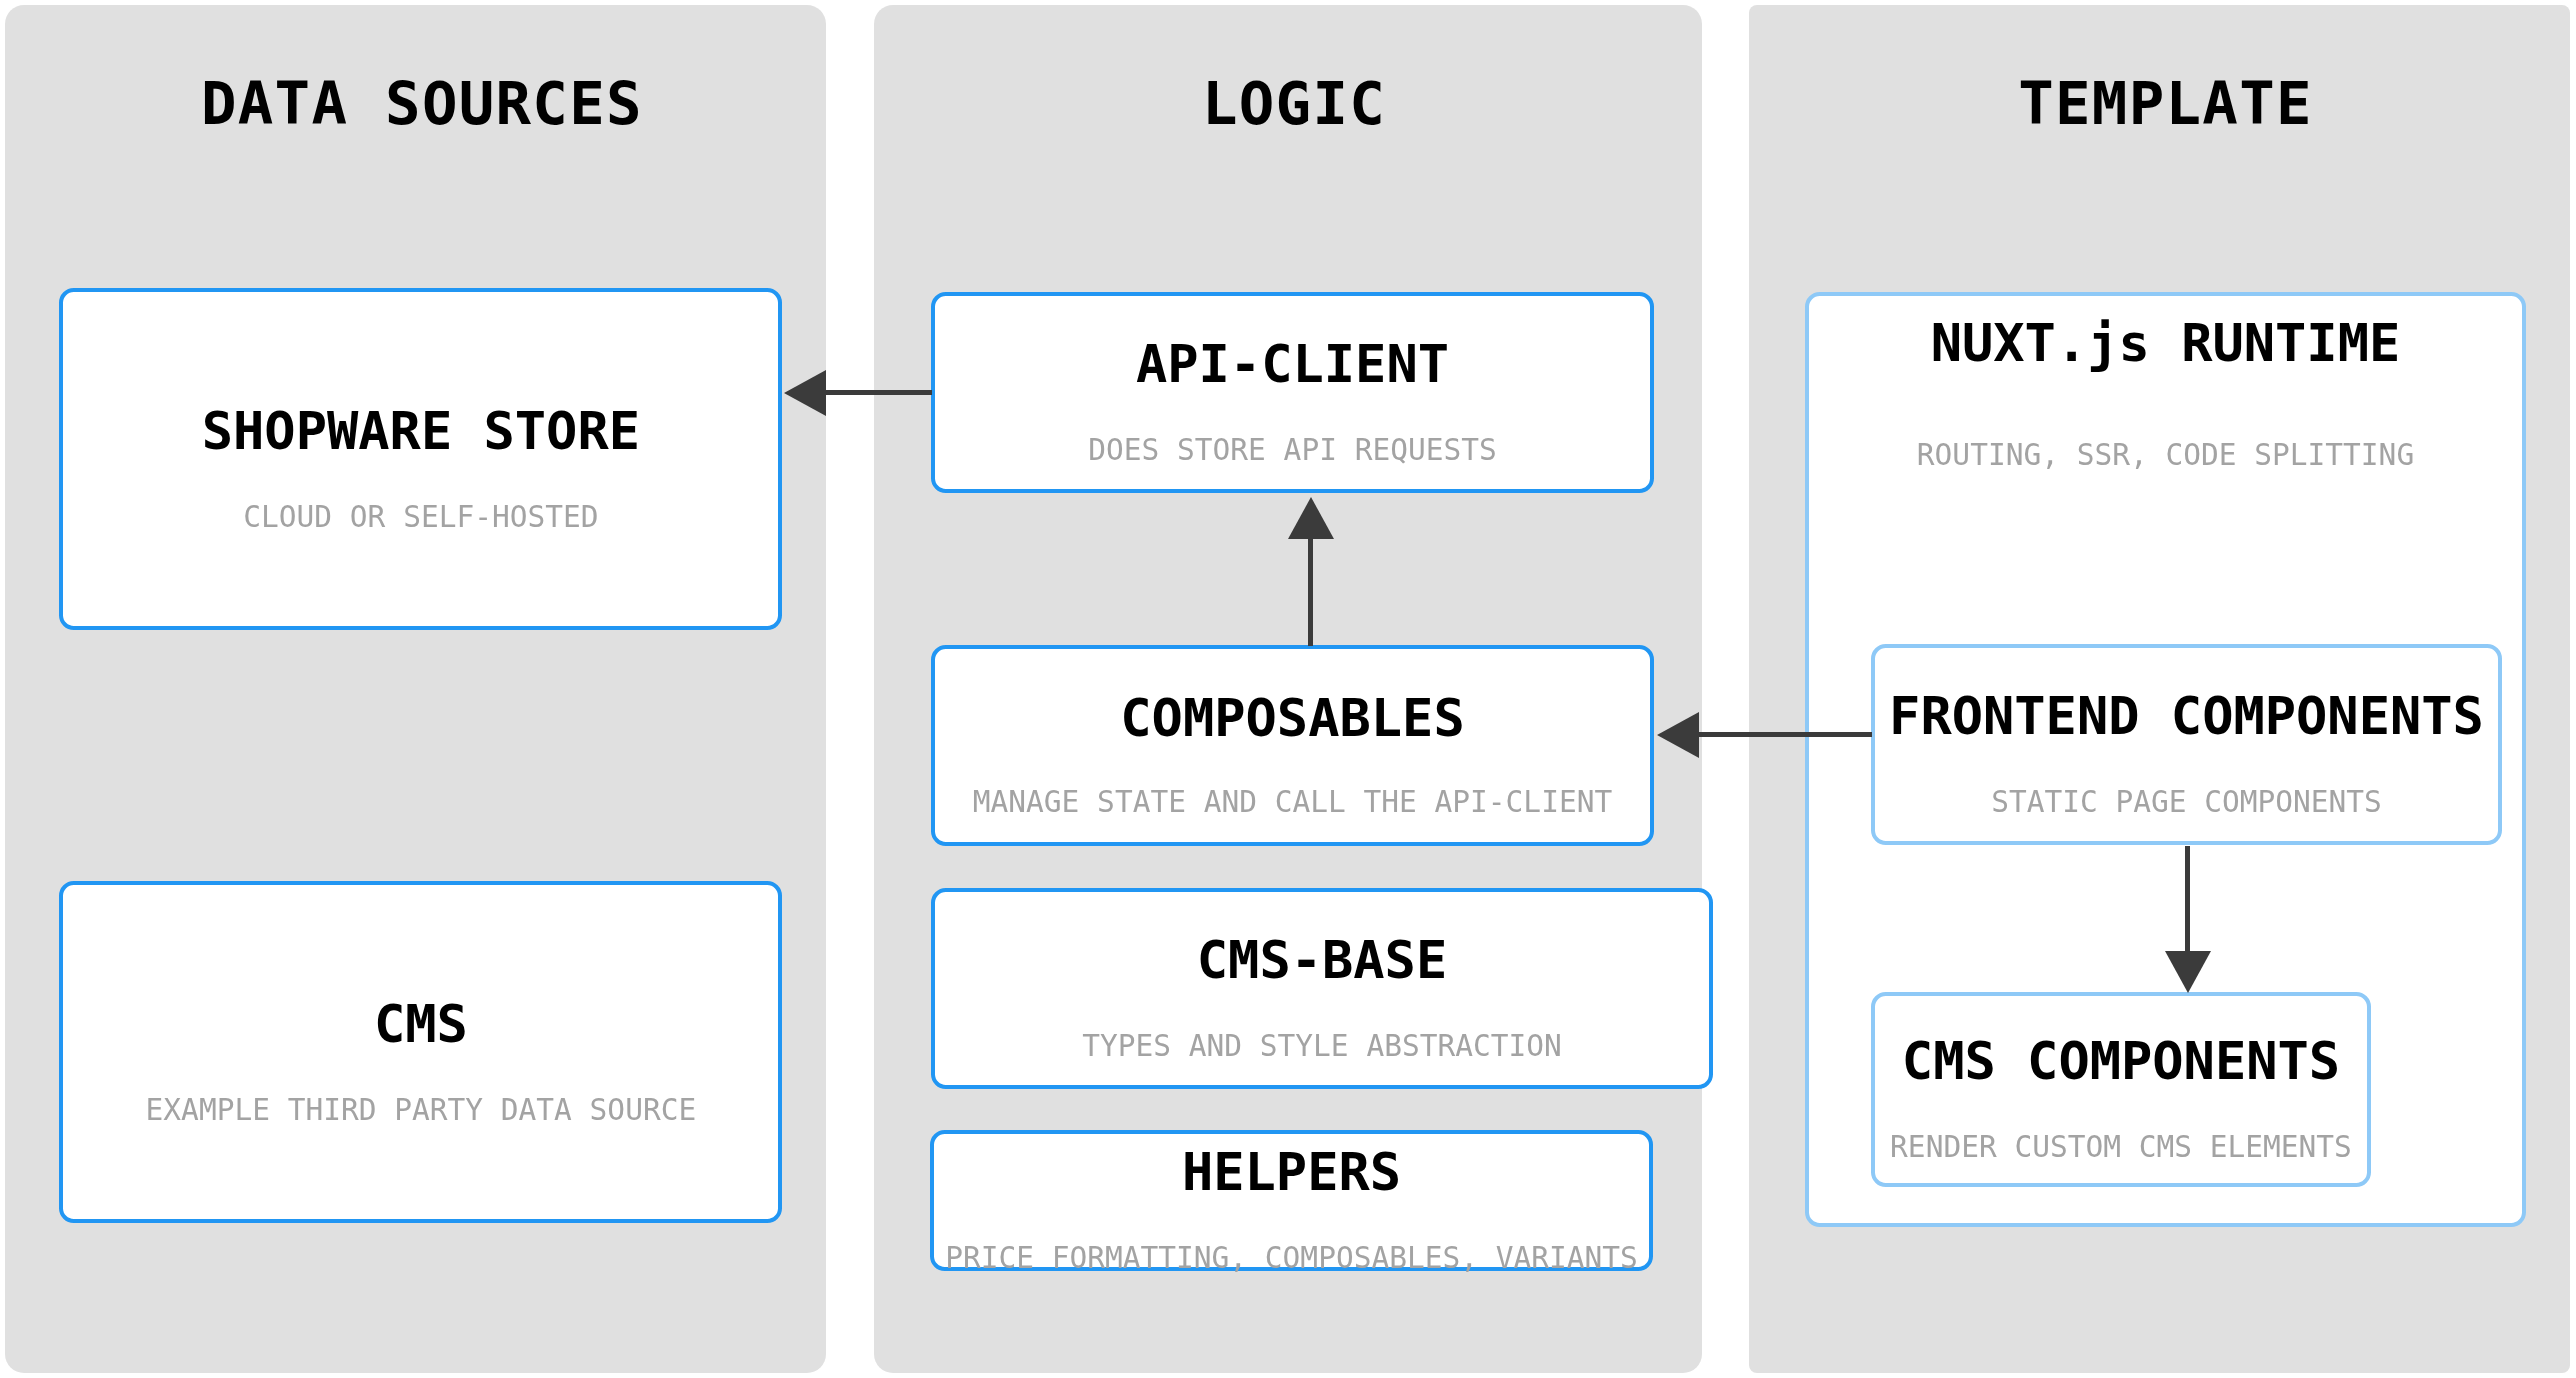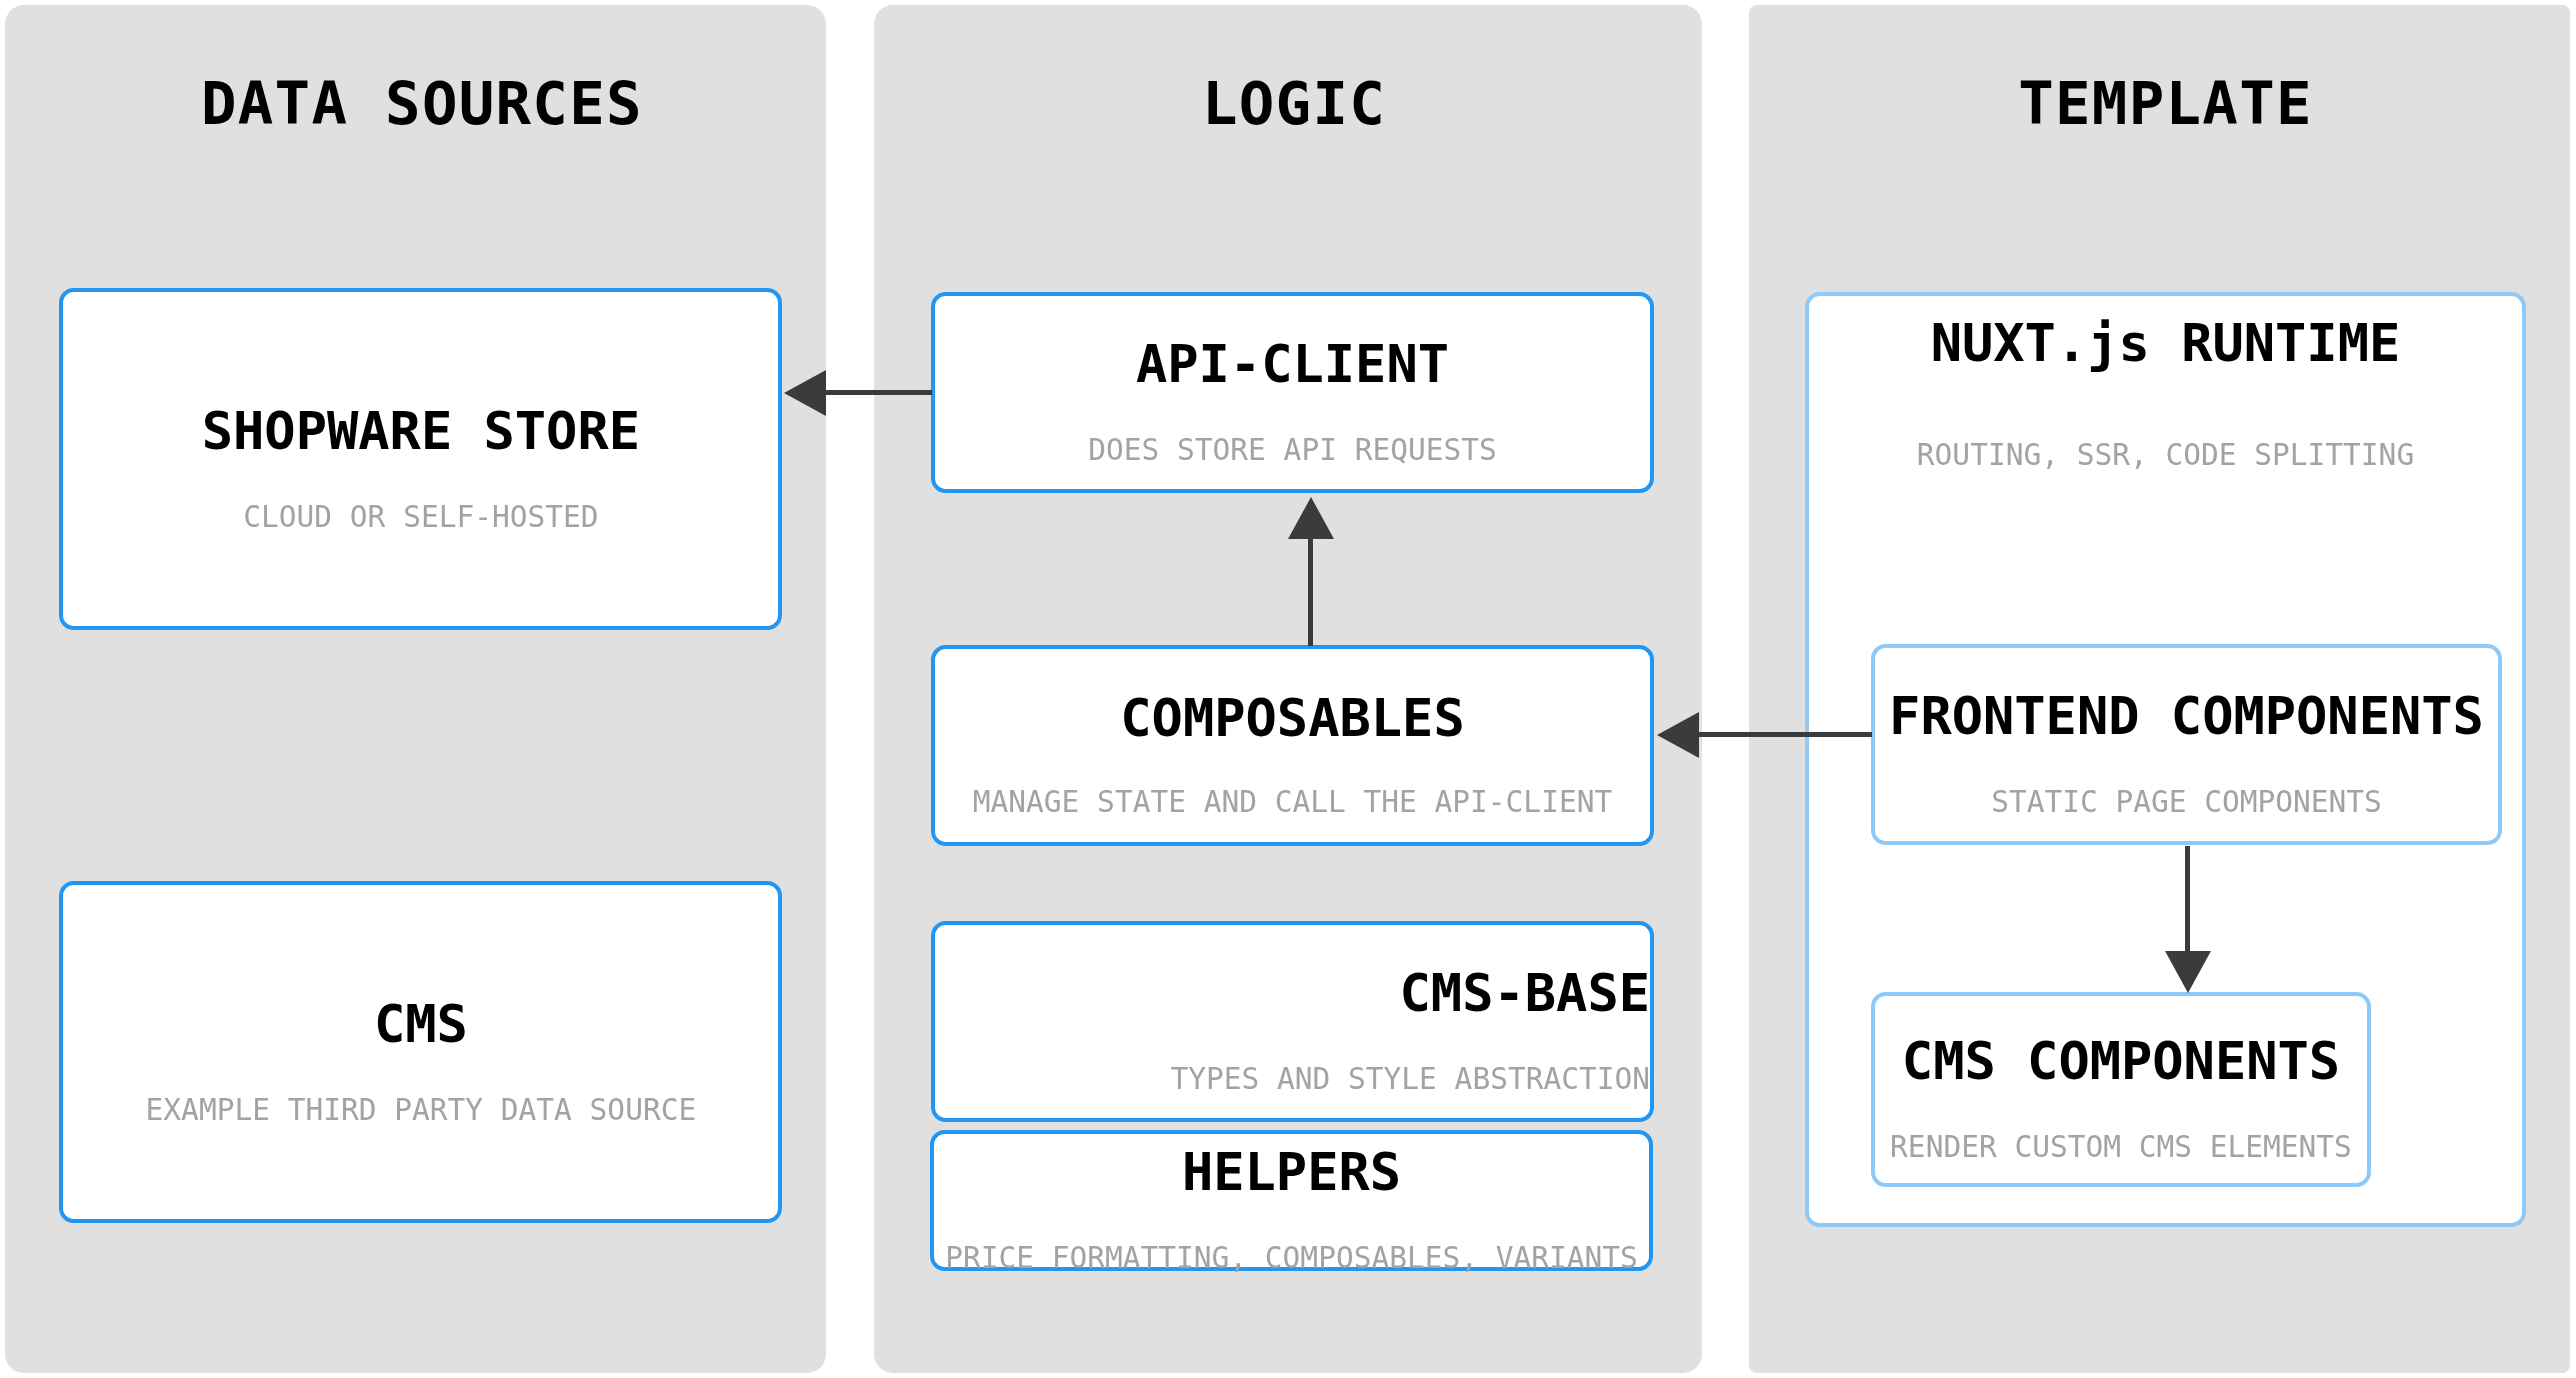--- a/index.html
+++ b/index.html
@@ -54,21 +54,21 @@
     white-space:nowrap;
   }
 
   
   .box-shopware { left:54px; top:283px;  width:723px; height:342px; }
   .box-cms      { left:54px; top:876px; width:723px; height:342px;text-align:right; }
 
   
   .box-api-client   { left:57px; top:287px;  width:723px; height:201px; }
   .box-composables  { left:57px; top:640px;  width:723px; height:201px;gap:36px; }
-  .box-cms-base     { left:57px; top:916px; width:723px; height:201px;align-items:flex-end; }
+  .box-cms-base     { left:57px; top:883px; width:782px; height:201px; }
   .box-helpers      { left:56px; top:1125px; width:723px; height:141px; }
 
   
   .box-nuxt {
     left:56px; top:287px; width:721px; height:935px;
     justify-content:flex-start; gap:63px;
   }
   .box-frontend { left:62px; top:348px;  width:631px; height:201px; position:absolute; }
   .box-cms-components { left:62px; top:696px; width:500px; height:195px; position:absolute; }
 

